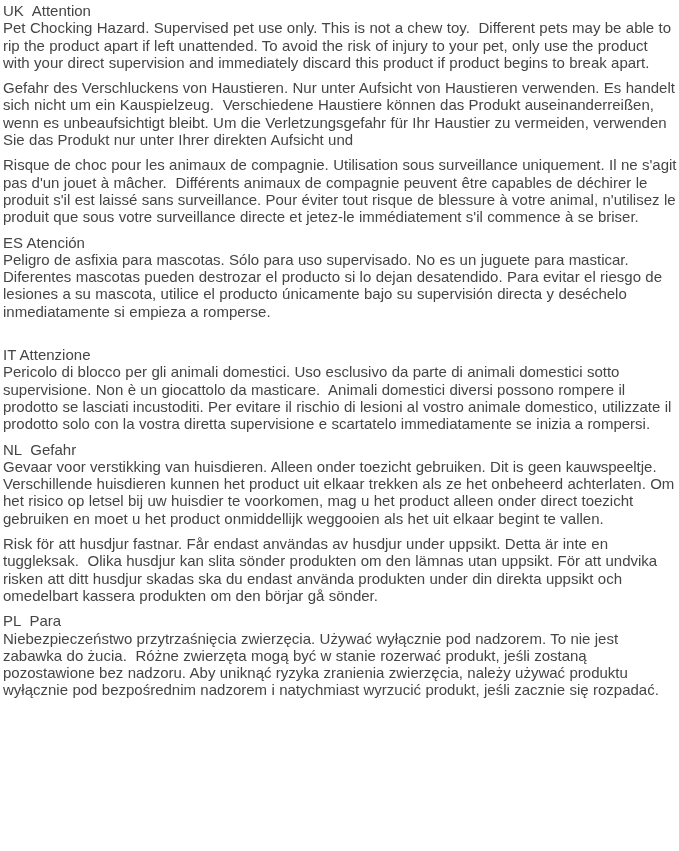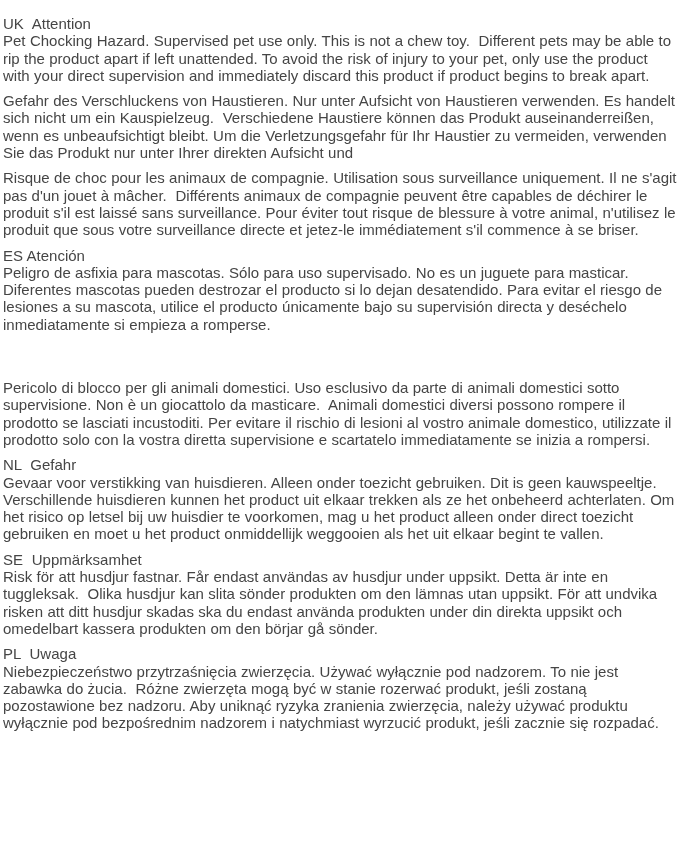--- a/index.html
+++ b/index.html
@@ -8,37 +8,37 @@
     background: #ffffff;
   }
   body {
     width: 679px;
     height: 851px;
     overflow: hidden;
     font-family: "Liberation Sans", sans-serif;
     color: #454545;
   }
   .doc {
-    padding: 15px 2px 0 3px;
+    padding: 2px 2px 0 3px;
     box-sizing: border-box;
     width: 679px;
   }
   .warning-section {
     margin: 0 0 8px 0;
   }
   .sec-heading,
   .sec-body {
     font-size: 15px;
     line-height: 17.3px;
     font-weight: 400;
     white-space: pre-wrap;       
     word-spacing: 0.2px;
   }
   .gap-after {
-    margin-bottom: 46px;         
+    margin-bottom: 26px;         
   }
 </style>
 </head>
 <body>
 
 <div class="doc">
 
   <div class="warning-section">
     <div class="sec-heading">UK  Attention</div>
     <div class="sec-body">Pet Chocking Hazard. Supervised pet use only. This is not a chew toy.  Different pets may be able to rip the product apart if left unattended. To avoid the risk of injury to your pet, only use the product with your direct supervision and immediately discard this product if product begins to break apart.</div>
@@ -51,31 +51,31 @@
   <div class="warning-section">
     <div class="sec-body">Risque de choc pour les animaux de compagnie. Utilisation sous surveillance uniquement. Il ne s'agit pas d'un jouet à mâcher.  Différents animaux de compagnie peuvent être capables de déchirer le produit s'il est laissé sans surveillance. Pour éviter tout risque de blessure à votre animal, n'utilisez le produit que sous votre surveillance directe et jetez-le immédiatement s'il commence à se briser.</div>
   </div>
 
   <div class="warning-section gap-after">
     <div class="sec-heading">ES Atención</div>
     <div class="sec-body">Peligro de asfixia para mascotas. Sólo para uso supervisado. No es un juguete para masticar.  Diferentes mascotas pueden destrozar el producto si lo dejan desatendido. Para evitar el riesgo de lesiones a su mascota, utilice el producto únicamente bajo su supervisión directa y deséchelo inmediatamente si empieza a romperse.</div>
   </div>
 
   <div class="warning-section">
+    <div class="sec-heading">IT Attenzione</div>
     <div class="sec-body">Pericolo di blocco per gli animali domestici. Uso esclusivo da parte di animali domestici sotto supervisione. Non è un giocattolo da masticare.  Animali domestici diversi possono rompere il prodotto se lasciati incustoditi. Per evitare il rischio di lesioni al vostro animale domestico, utilizzate il prodotto solo con la vostra diretta supervisione e scartatelo immediatamente se inizia a rompersi.</div>
   </div>
 
   <div class="warning-section">
     <div class="sec-heading">NL  Gefahr</div>
     <div class="sec-body">Gevaar voor verstikking van huisdieren. Alleen onder toezicht gebruiken. Dit is geen kauwspeeltje.  Verschillende huisdieren kunnen het product uit elkaar trekken als ze het onbeheerd achterlaten. Om het risico op letsel bij uw huisdier te voorkomen, mag u het product alleen onder direct toezicht gebruiken en moet u het product onmiddellijk weggooien als het uit elkaar begint te vallen.</div>
   </div>
 
   <div class="warning-section">
-    <div class="sec-heading">SE  Uppmärksamhet</div>
     <div class="sec-body">Risk för att husdjur fastnar. Får endast användas av husdjur under uppsikt. Detta är inte en tuggleksak.  Olika husdjur kan slita sönder produkten om den lämnas utan uppsikt. För att undvika risken att ditt husdjur skadas ska du endast använda produkten under din direkta uppsikt och omedelbart kassera produkten om den börjar gå sönder.</div>
   </div>
 
   <div class="warning-section">
-    <div class="sec-heading">PL  Uwaga</div>
+    <div class="sec-heading">PL  Para</div>
     <div class="sec-body">Niebezpieczeństwo przytrzaśnięcia zwierzęcia. Używać wyłącznie pod nadzorem. To nie jest zabawka do żucia.  Różne zwierzęta mogą być w stanie rozerwać produkt, jeśli zostaną pozostawione bez nadzoru. Aby uniknąć ryzyka zranienia zwierzęcia, należy używać produktu wyłącznie pod bezpośrednim nadzorem i natychmiast wyrzucić produkt, jeśli zacznie się rozpadać.</div>
   </div>
 
 </div>
 
 </body></html>

